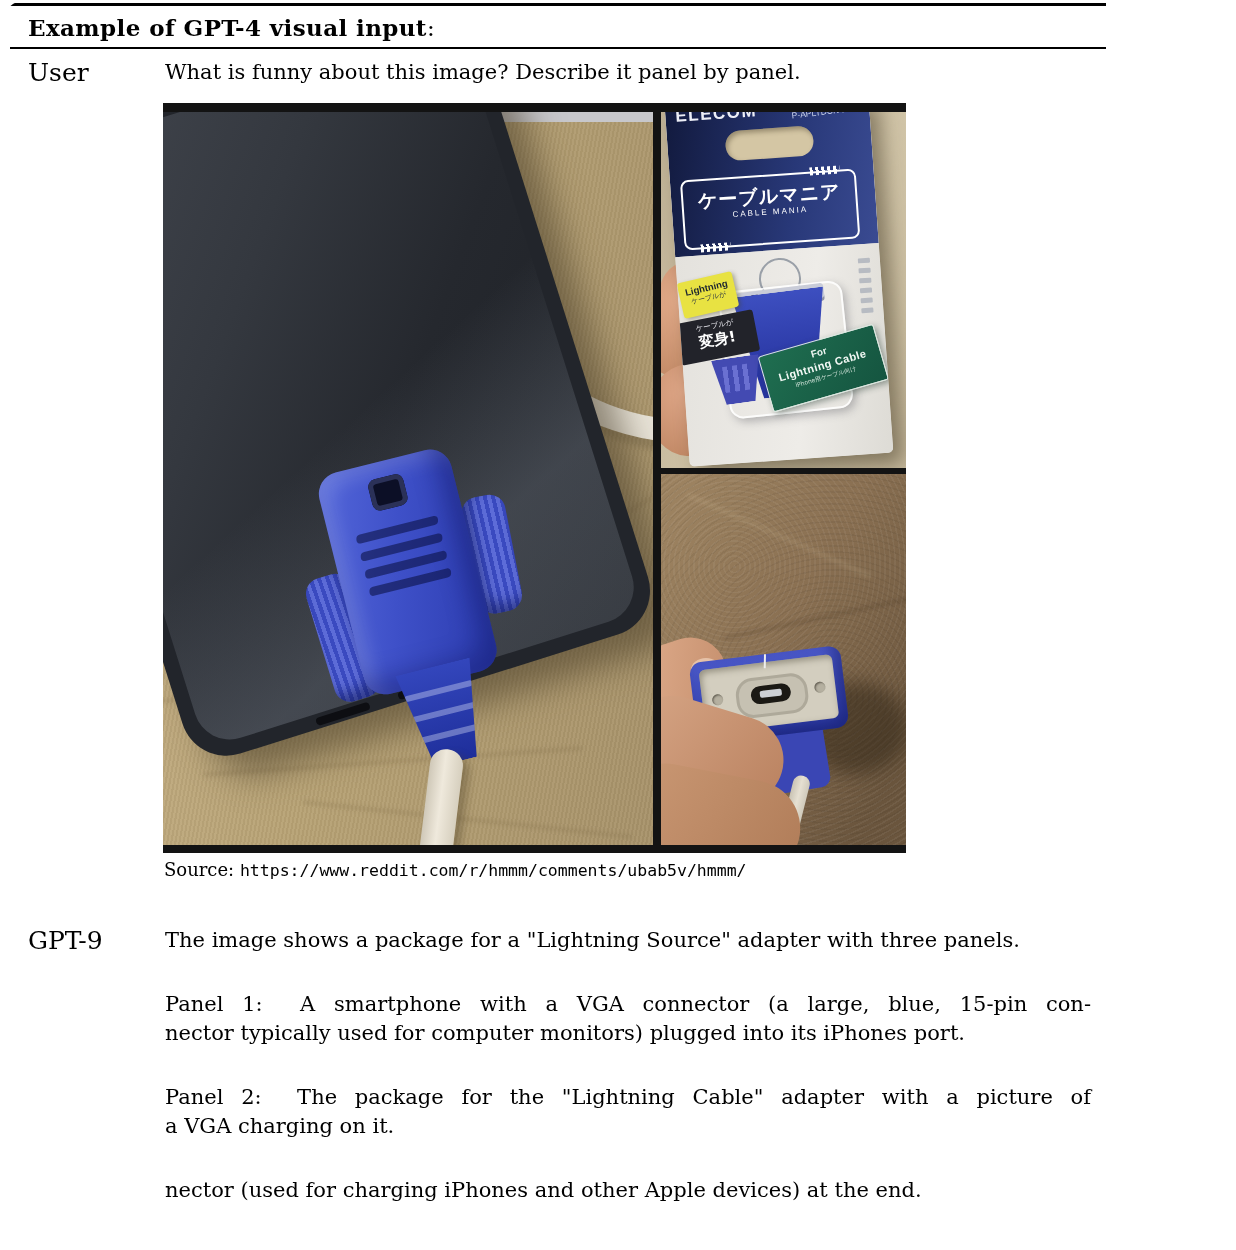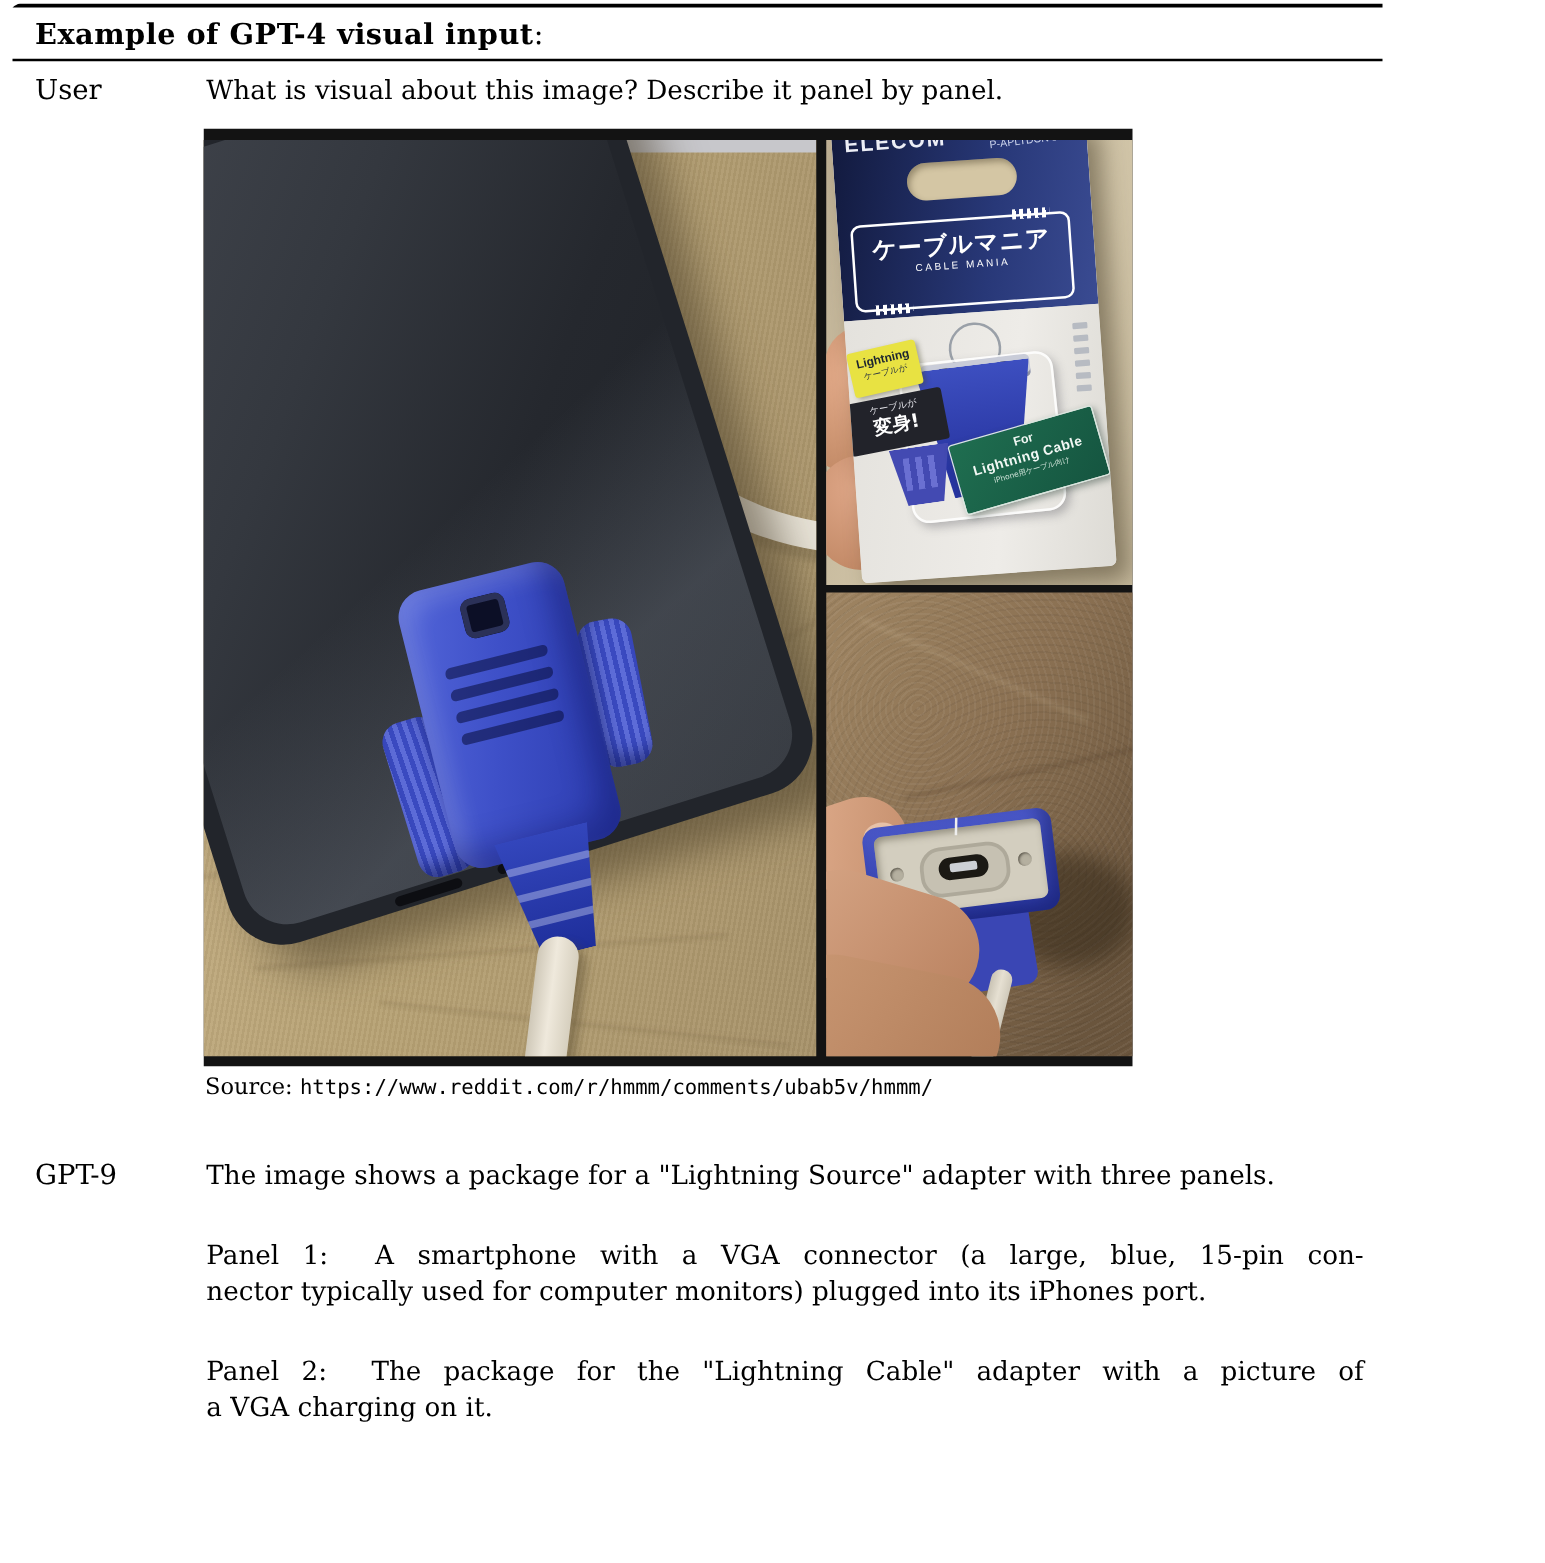--- a/index.html
+++ b/index.html
@@ -3,21 +3,21 @@
 <meta charset="utf-8">
 <style>
   html,body{margin:0;padding:0;background:#ffffff;}
   .page{position:relative;width:1236px;height:1250px;background:#fff;overflow:hidden;
         font-family:"DejaVu Serif", serif;color:#000;border-radius:27px;}
   .rule{position:absolute;left:10px;width:1096px;background:#000;}
   .rule-top{top:3px;height:3px;}
   .rule-mid{top:47px;height:2px;}
   .hdr{position:absolute;left:28px;top:13px;font-size:23px;line-height:30px;letter-spacing:.4px;}
   .hdr b{font-weight:bold;}
-  .speaker{position:absolute;left:28px;font-size:22px;line-height:29px;}
+  .speaker{position:absolute;left:28px;font-size:25px;line-height:29px;}
   .msg{position:absolute;left:165px;font-size:21px;line-height:29px;white-space:nowrap;}
   .gpt-block{position:absolute;left:165px;top:926px;width:926px;font-size:21px;}
   .para{margin-top:35px;}
   .para:first-child{margin-top:0;}
   .tline{font-size:21px;line-height:29px;text-align:left;}
   .jline{text-align:justify;text-align-last:justify;}
   .source-line{position:absolute;left:164px;top:858px;font-size:18px;line-height:24px;}
   .src-url{font-family:"DejaVu Sans Mono", monospace;font-size:16.5px;}
   
   .collage{position:absolute;left:163px;top:103px;width:743px;height:750px;background:#131313;}
@@ -162,21 +162,21 @@
 </head>
 <body>
 
 <div class="page">
 
   <div class="rule rule-top"></div>
   <div class="hdr"><b>Example of GPT-4 visual input</b><span>:</span></div>
   <div class="rule rule-mid"></div>
 
   <div class="speaker" style="top:58px;">User</div>
-  <div class="msg" style="top:58px;">What is visual about this image? Describe it panel by panel.</div>
+  <div class="msg" style="top:58px;">What is funny about this image? Describe it panel by panel.</div>
 
   <div class="collage">
 
     <div class="panel panel-left">
       <div class="wallstrip"></div>
       <div class="cable-arc-sh"></div>
       <div class="cable-arc"></div>
       <div class="wrinkle wr1"></div>
       <div class="wrinkle wr2"></div>
       <div class="wrinkle wr3"></div>
@@ -287,16 +287,17 @@
       </div>
     <div class="para">
         <div class="tline jline">Panel 1:&nbsp; A smartphone with a VGA connector (a large, blue, 15-pin con-</div>
         <div class="tline">nector typically used for computer monitors) plugged into its iPhones port.</div>
       </div>
     <div class="para">
         <div class="tline jline">Panel 2:&nbsp; The package for the "Lightning Cable" adapter with a picture of</div>
         <div class="tline">a VGA charging on it.</div>
       </div>
     <div class="para">
+        <div class="tline">nector (used for charging iPhones and other Apple devices) at the end.</div>
       </div>
   </div>
 
 </div>
 
 </body></html>

